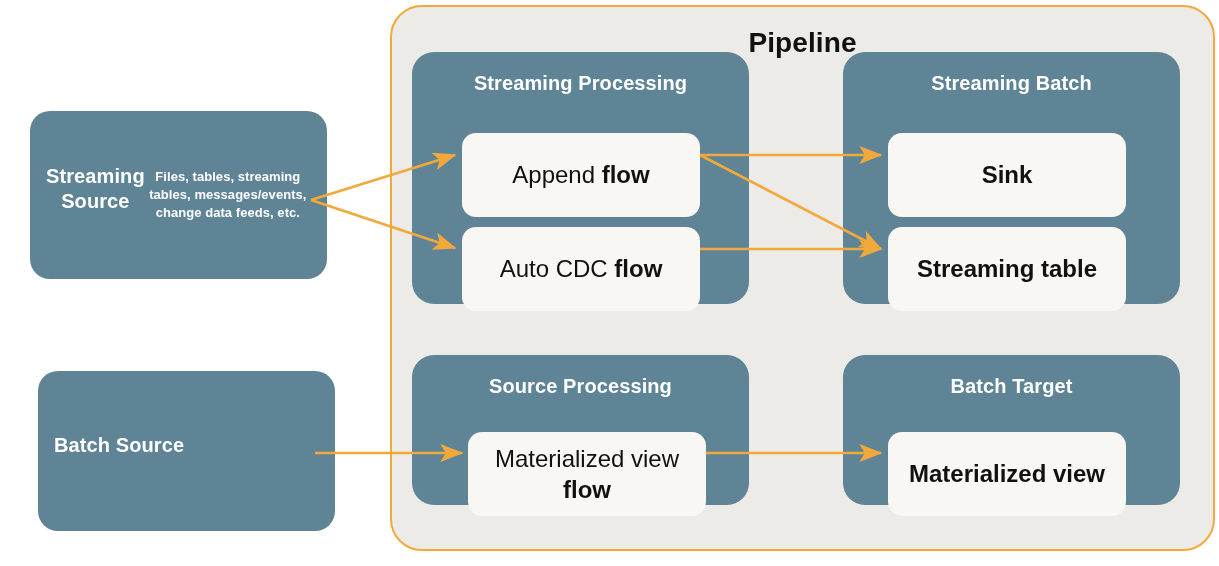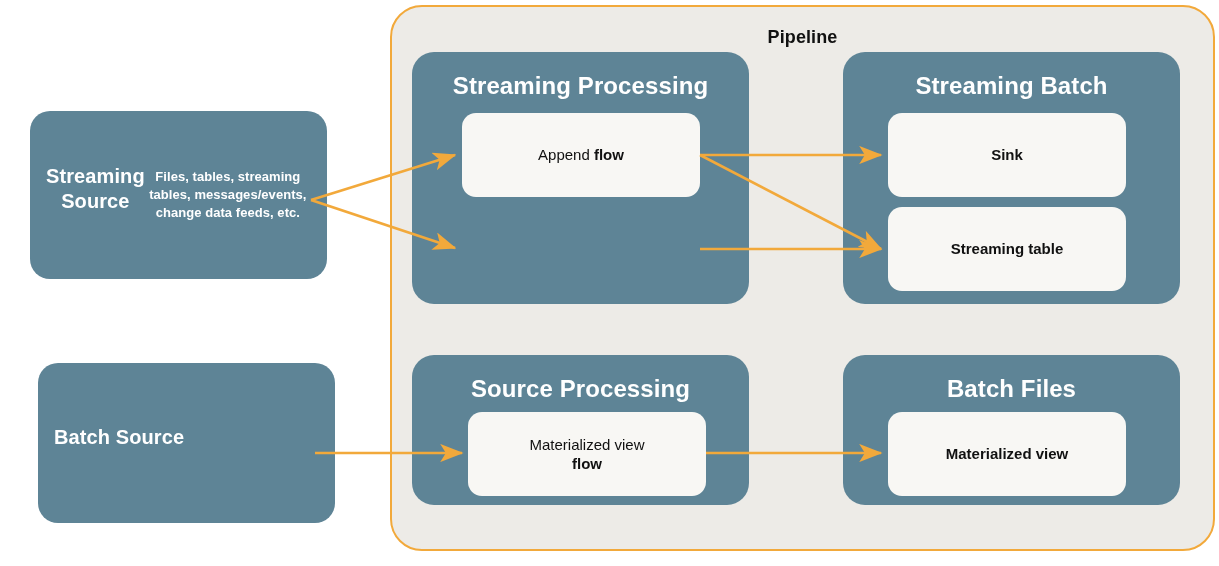--- a/index.html
+++ b/index.html
@@ -41,21 +41,21 @@
     border: 2px solid #F2A93B;
     border-radius: 32px;
     z-index: 1;
   }
   .pipeline-title {
     position: absolute;
     left: 0;
     top: 20px;
     width: 100%;
     text-align: center;
-    font-size: 18px;
+    font-size: 28px;
     font-weight: bold;
     color: #111111;
     letter-spacing: 0.1px;
   }
 
   
   .source-box {
     position: absolute;
     box-sizing: border-box;
     background: #5E8496;
@@ -80,37 +80,37 @@
   }
   .source-desc {
     font-size: 13px;
     font-weight: bold;
     color: #ffffff;
     line-height: 1.38;
     letter-spacing: 0.05px;
   }
 
   #streaming-source { left: 14px;  top: 111px; width: 297px; height: 168px; }
-  #batch-source     { left: 22px;  top: 363px; width: 297px; height: 160px; }
+  #batch-source     { left: 22px;  top: 371px; width: 297px; height: 160px; }
 
   
   .group-box {
     position: absolute;
     box-sizing: border-box;
     background: #5E8496;
     border-radius: 22px;
     z-index: 2;
   }
   .group-title {
     position: absolute;
     left: 0;
     top: 20px;
     width: 100%;
     text-align: center;
-    font-size: 24px;
+    font-size: 20px;
     font-weight: bold;
     color: #ffffff;
     letter-spacing: 0.1px;
   }
 
   #streaming-processing { left: 412px; top: 52px;  width: 337px; height: 252px; }
   #streaming-target     { left: 843px; top: 52px;  width: 337px; height: 252px; }
   #batch-processing     { left: 412px; top: 355px; width: 337px; height: 150px; }
   #batch-target         { left: 843px; top: 355px; width: 337px; height: 150px; }
 
@@ -118,25 +118,26 @@
   .card {
     position: absolute;
     box-sizing: border-box;
     background: #F8F7F4;
     border-radius: 14px;
     display: flex;
     align-items: center;
     justify-content: center;
     text-align: center;
     color: #111111;
-    font-size: 15px;
+    font-size: 24px;
     font-weight: normal;
     line-height: 1.3;
     z-index: 3;
     padding: 4px 10px;
+    margin-top: 20px;
   }
   .card b { font-weight: bold; }
   .card.strong { font-weight: bold; }
 
   
   #card-append    { left: 462px; top: 113px; width: 238px; height: 84px; }
   #card-autocdc   { left: 462px; top: 207px; width: 238px; height: 84px; }
   
   #card-sink      { left: 888px; top: 113px; width: 238px; height: 84px; }
   #card-sttable   { left: 888px; top: 207px; width: 238px; height: 84px; }
@@ -161,36 +162,39 @@
   <div class="source-box" id="batch-source">
     <div class="source-title">Batch Source</div>
   </div>
 
   <div class="group-box" id="streaming-processing">
     <div class="group-title">Streaming Processing</div>
   </div>
   <div class="card" id="card-append">
     <span><span>Append </span><b>flow</b></span>
   </div>
+  <div class="card" id="card-autocdc">
+    <span><span>Auto CDC </span><b>flow</b></span>
+  </div>
 
   <div class="group-box" id="streaming-target">
     <div class="group-title">Streaming Batch</div>
   </div>
   <div class="card strong" id="card-sttable">Streaming table</div>
   <div class="card strong" id="card-sink">Sink</div>
 
   <div class="group-box" id="batch-processing">
     <div class="group-title">Source Processing</div>
   </div>
   <div class="card" id="card-mvflow">
     <span><span>Materialized view</span><br><b>flow</b></span>
   </div>
 
   <div class="group-box" id="batch-target">
-    <div class="group-title">Batch Files</div>
+    <div class="group-title">Batch Target</div>
   </div>
   <div class="card strong" id="card-mv">Materialized view</div>
 
   <svg id="arrows" viewBox="0 0 1219 566">
     <defs>
       <marker id="ah" markerWidth="9" markerHeight="7" refX="8.4" refY="3.5" orient="auto" markerUnits="strokeWidth">
         <path d="M0,0 L9,3.5 L0,7 L2.2,3.5 Z" fill="#F2A93B"></path>
       </marker>
     </defs>
 

